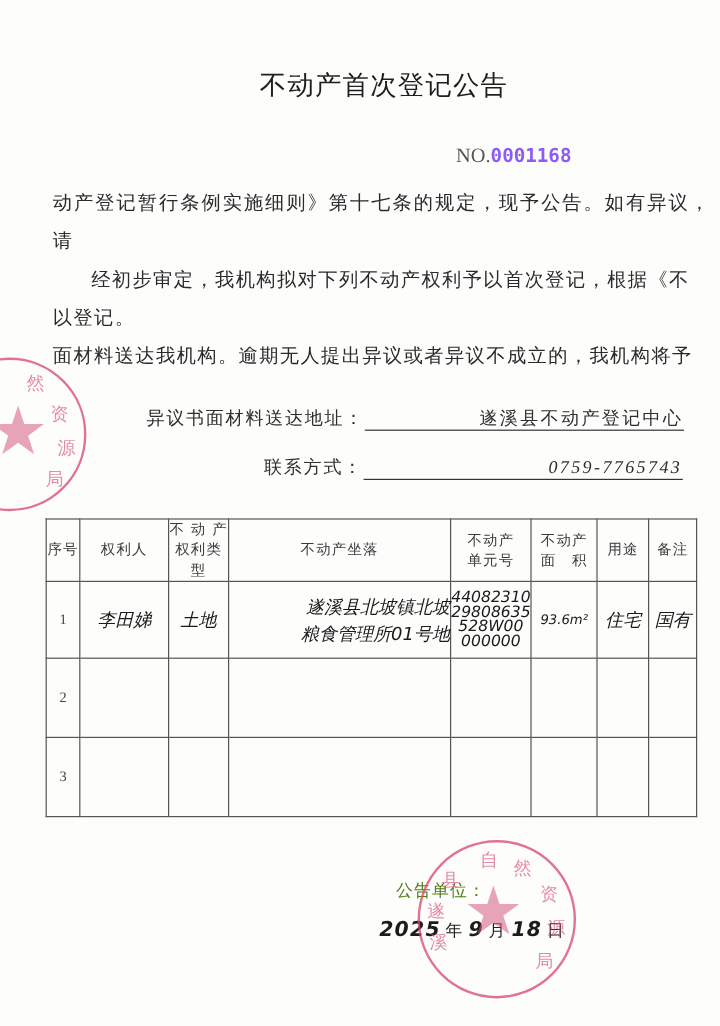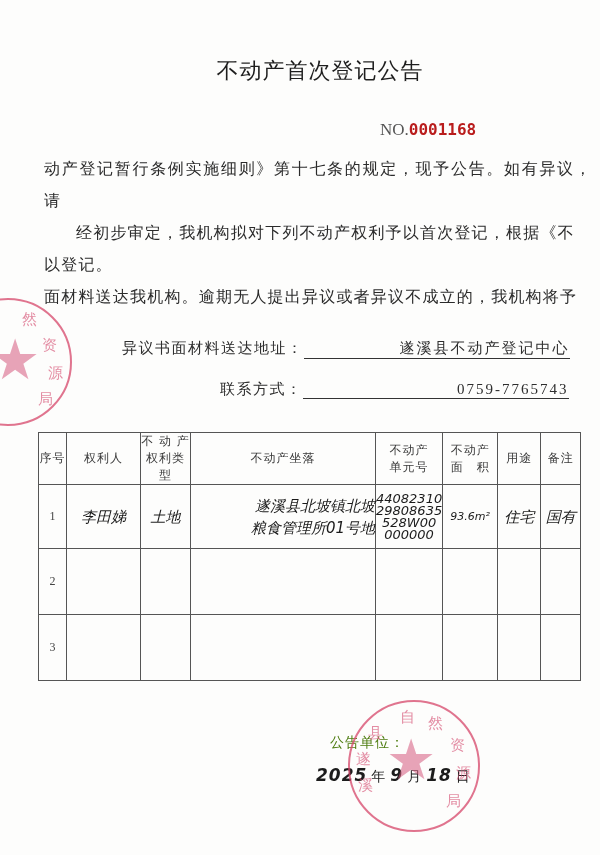--- a/index.html
+++ b/index.html
@@ -29,21 +29,21 @@
   .serial {
     position: absolute;
     left: 380px;
     top: 120px;
     font-family: "Liberation Serif", serif;
     font-size: 17px;
     color: #555;
   }
   .serial .num {
     font-family: "DejaVu Sans Mono", "Liberation Mono", monospace;
-    color: #b91c1c;
+    color: #8b5cf6;
     font-weight: bold;
     font-size: 16px;
   }
   .body-text {
     position: absolute;
     left: 44px;
     top: 153px;
     width: 548px;
     font-size: 16px;
     line-height: 32px;
@@ -74,20 +74,21 @@
   }
   .field-row .value {
     display: inline-block;
     border-bottom: 1px solid #333;
     width: 262px;
     padding-left: 4px;
     letter-spacing: 2px;
   }
   .field-row .value.mono {
     font-family: "Liberation Serif", serif;
+    font-style: italic;
   }
   table.notice {
     position: absolute;
     left: 38px;
     top: 432px;
     border-collapse: collapse;
     font-family: "DejaVu Sans", sans-serif;
     font-size: 12px;
     color: #3a3a3a;
   }

